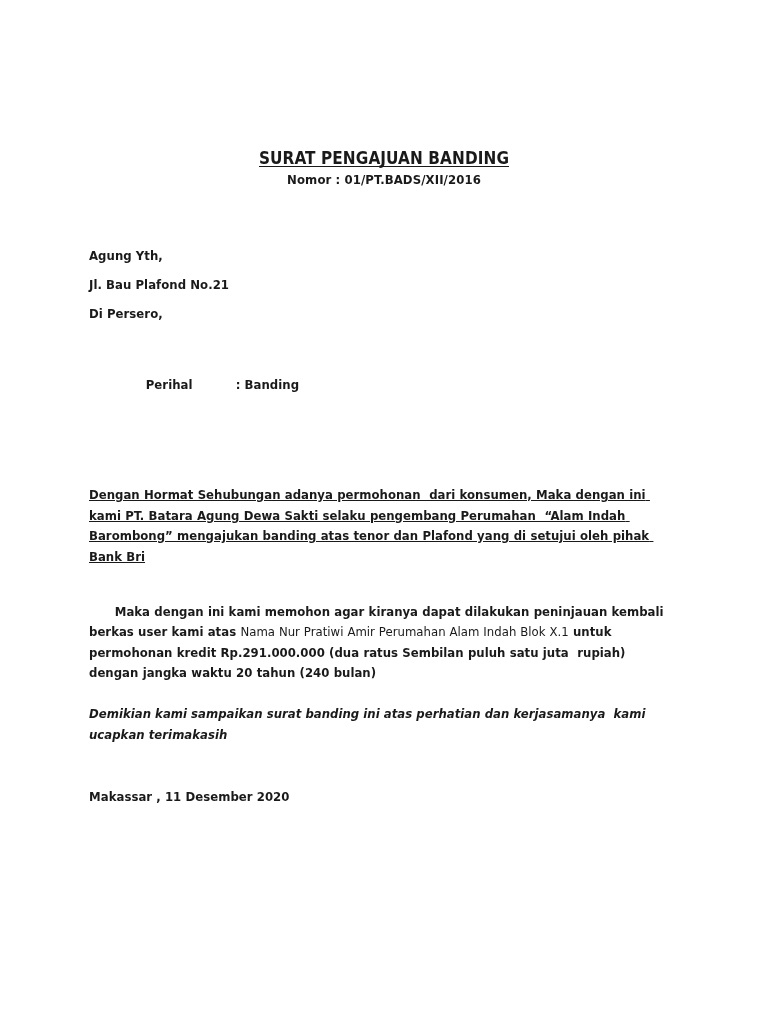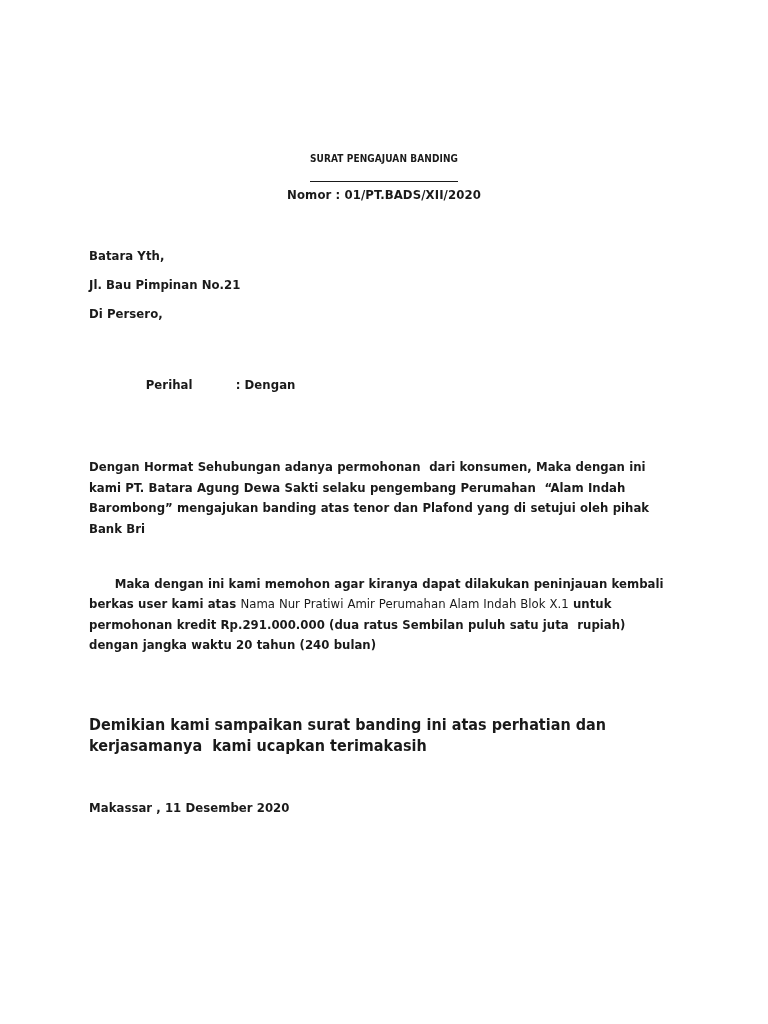--- a/index.html
+++ b/index.html
@@ -25,25 +25,25 @@
   .heading {
     position: absolute;
     left: 0;
     top: 150px;
     width: 768px;
     text-align: center;
   }
 
   .doc-title {
     display: inline-block;
-    font-size: 10px;
+    font-size: 17px;
     font-weight: 700;
     letter-spacing: 0.1px;
     border-bottom: 1.3px solid #1a1a1a;
-    padding-bottom: 14px;
+    padding-bottom: 0;
     line-height: 16px;
   }
 
   .doc-number {
     margin-top: 5px;
     font-size: 13px;
     font-weight: 700;
     line-height: 16px;
     letter-spacing: 0.1px;
   }
@@ -79,59 +79,59 @@
 
   .para {
     margin-top: 0;
     line-height: 20.5px;
     font-size: 13px;
     letter-spacing: 0.02px;
     white-space: pre-wrap;
     word-spacing: 0.2px;
   }
 
-  .para-first  { margin-top: 47px; }
+  .para-first  { margin-top: 75px; text-decoration: underline; }
   .para-second { margin-top: 14px; }
 
   .para b { font-weight: 400; }
 
   .closing {
-    margin-top: 39px;
     line-height: 20.5px;
-    font-size: 16px;
+    font-size: 13px;
     letter-spacing: 0.02px;
     white-space: pre-wrap;
+    font-style: italic;
   }
 
   .date-line {
     margin-top: 42px;
     line-height: 20.5px;
     font-size: 13px;
     letter-spacing: 0.05px;
     white-space: pre;
   }
 </style>
 </head>
 <body>
 
 <div class="page">
 
   <div class="heading">
     <div class="doc-title">SURAT PENGAJUAN BANDING</div>
-    <div class="doc-number">Nomor  :  01/PT.BADS/XII/2020</div>
+    <div class="doc-number">Nomor  :  01/PT.BADS/XII/2016</div>
   </div>
 
   <div class="body-area">
 
-    <div class="addr-line">Batara Yth,</div>
-    <div class="addr-line">Jl. Bau Pimpinan No.21</div>
+    <div class="addr-line">Agung Yth,</div>
+    <div class="addr-line">Jl. Bau Plafond No.21</div>
     <div class="addr-line">Di Persero,</div>
 
     <div class="subject-row">
-      <span class="subject-label">Perihal</span><span>: </span><span>Dengan</span>
+      <span class="subject-label">Perihal</span><span>: </span><span>Banding</span>
     </div>
 
     <div class="para para-first">Dengan Hormat Sehubungan adanya permohonan  dari konsumen, Maka dengan ini kami PT. Batara Agung Dewa Sakti selaku pengembang Perumahan  “Alam Indah Barombong” mengajukan banding atas tenor dan Plafond yang di setujui oleh pihak Bank Bri</div>
 
     <div class="para para-second">
       <span>Maka dengan ini kami memohon agar kiranya dapat dilakukan peninjauan kembali berkas user kami atas </span><b>Nama Nur Pratiwi Amir Perumahan Alam Indah Blok X.1</b><span> untuk permohonan kredit Rp.291.000.000 (dua ratus Sembilan puluh satu juta  rupiah) dengan jangka waktu 20 tahun (240 bulan)</span>
     </div>
 
     <div class="closing">Demikian kami sampaikan surat banding ini atas perhatian dan kerjasamanya  kami ucapkan terimakasih</div>
 

